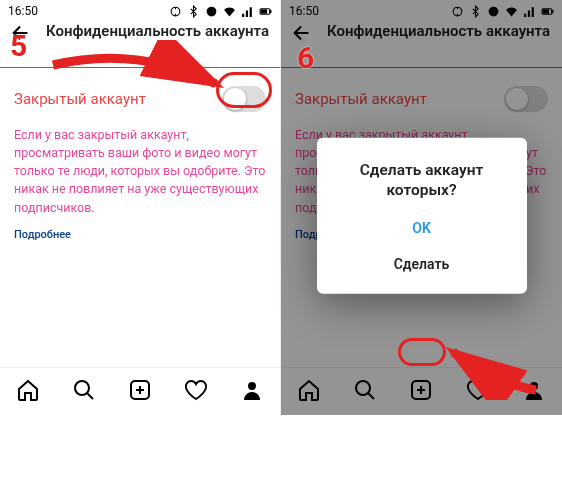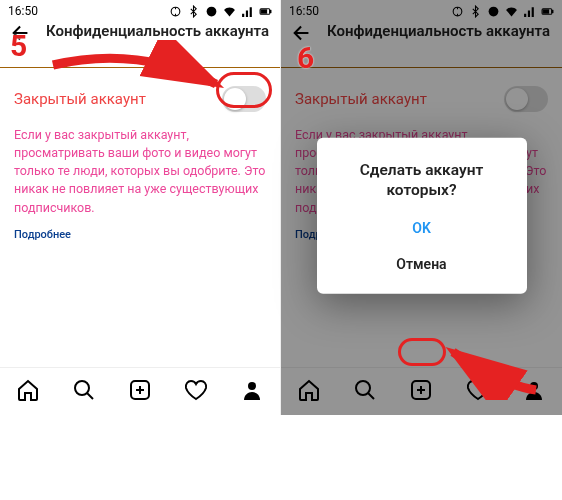--- a/index.html
+++ b/index.html
@@ -313,21 +313,21 @@
             <circle cx="12" cy="8" r="4"></circle>
             <path d="M4 22c0-5 4-8 8-8s8 3 8 8z"></path>
           </svg></span>
     </div>
 
     <div class="dim-overlay"></div>
 
     <div class="dialog">
       <div class="dtitle">Сделать аккаунт которых?</div>
       <div class="dbtn ok">OK</div>
-      <div class="dbtn cancel">Отмена</div>
+      <div class="dbtn cancel">Сделать</div>
     </div>
 
     <span class="step-badge" style="left:16px; top:40px;">6</span>
 
     <div class="ring" style="left:117px; top:338px; width:48px; height:28px; border-radius:16px;"></div>
 
     <svg class="arrow-svg" style="left:160px; top:310px;" width="110" height="90">
       <defs>
           <marker id="ah2" markerWidth="10" markerHeight="10" refX="8" refY="3" orient="auto">
             <path d="M0,0 L0,6 L9,3 z" fill="#e52222"></path>

